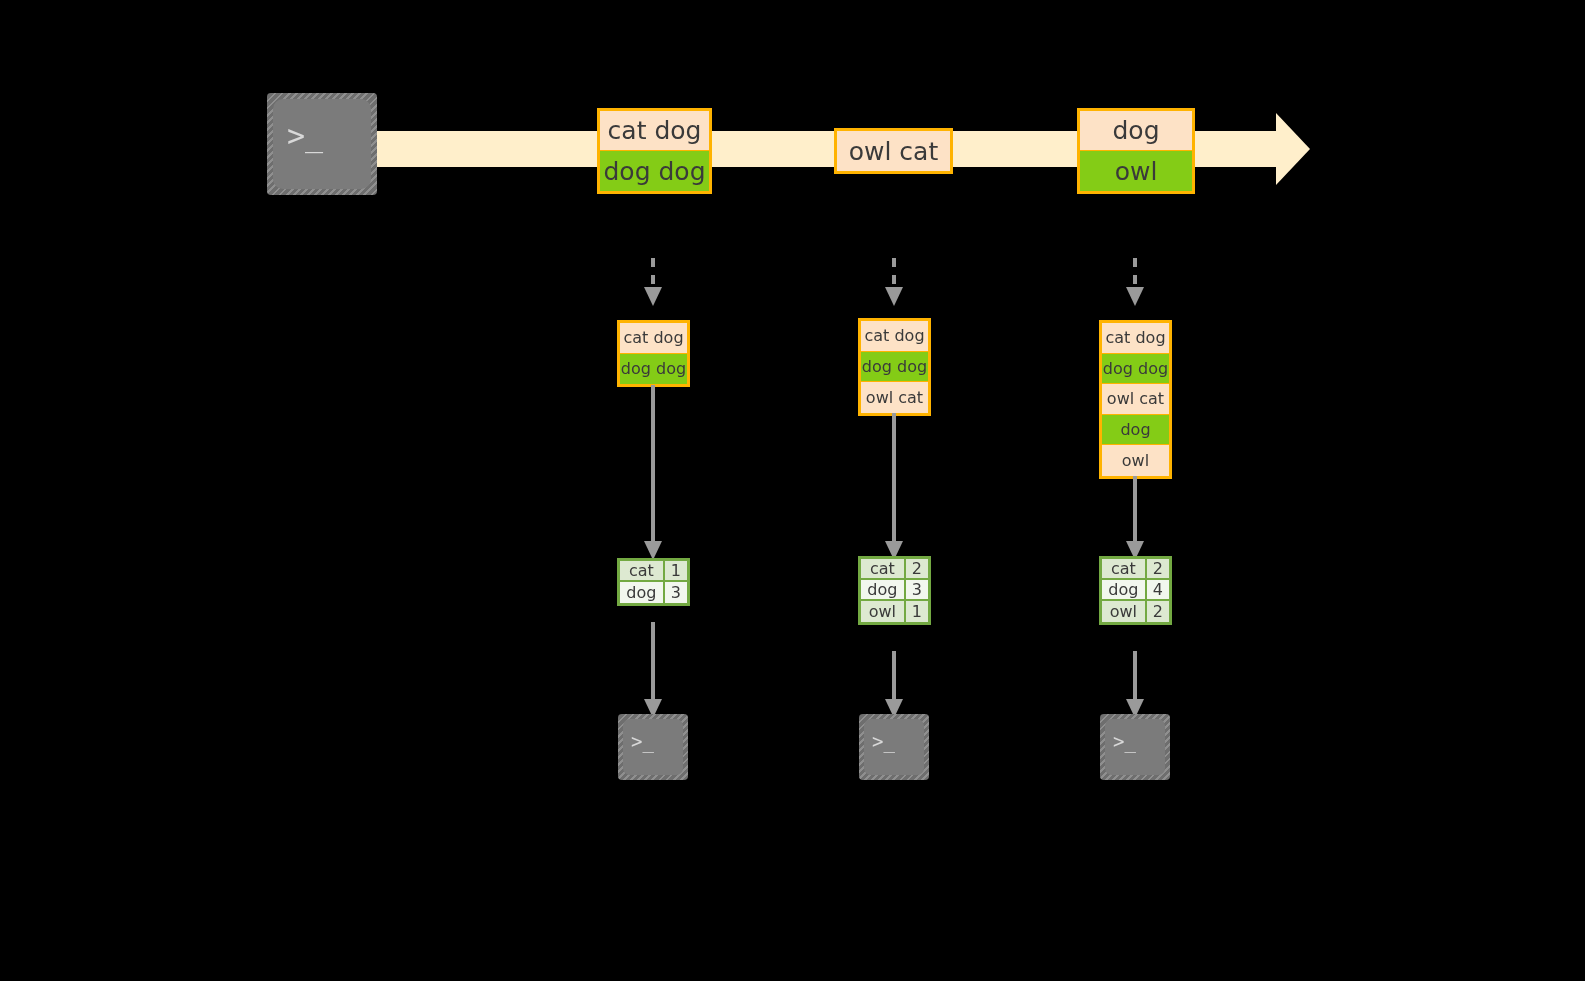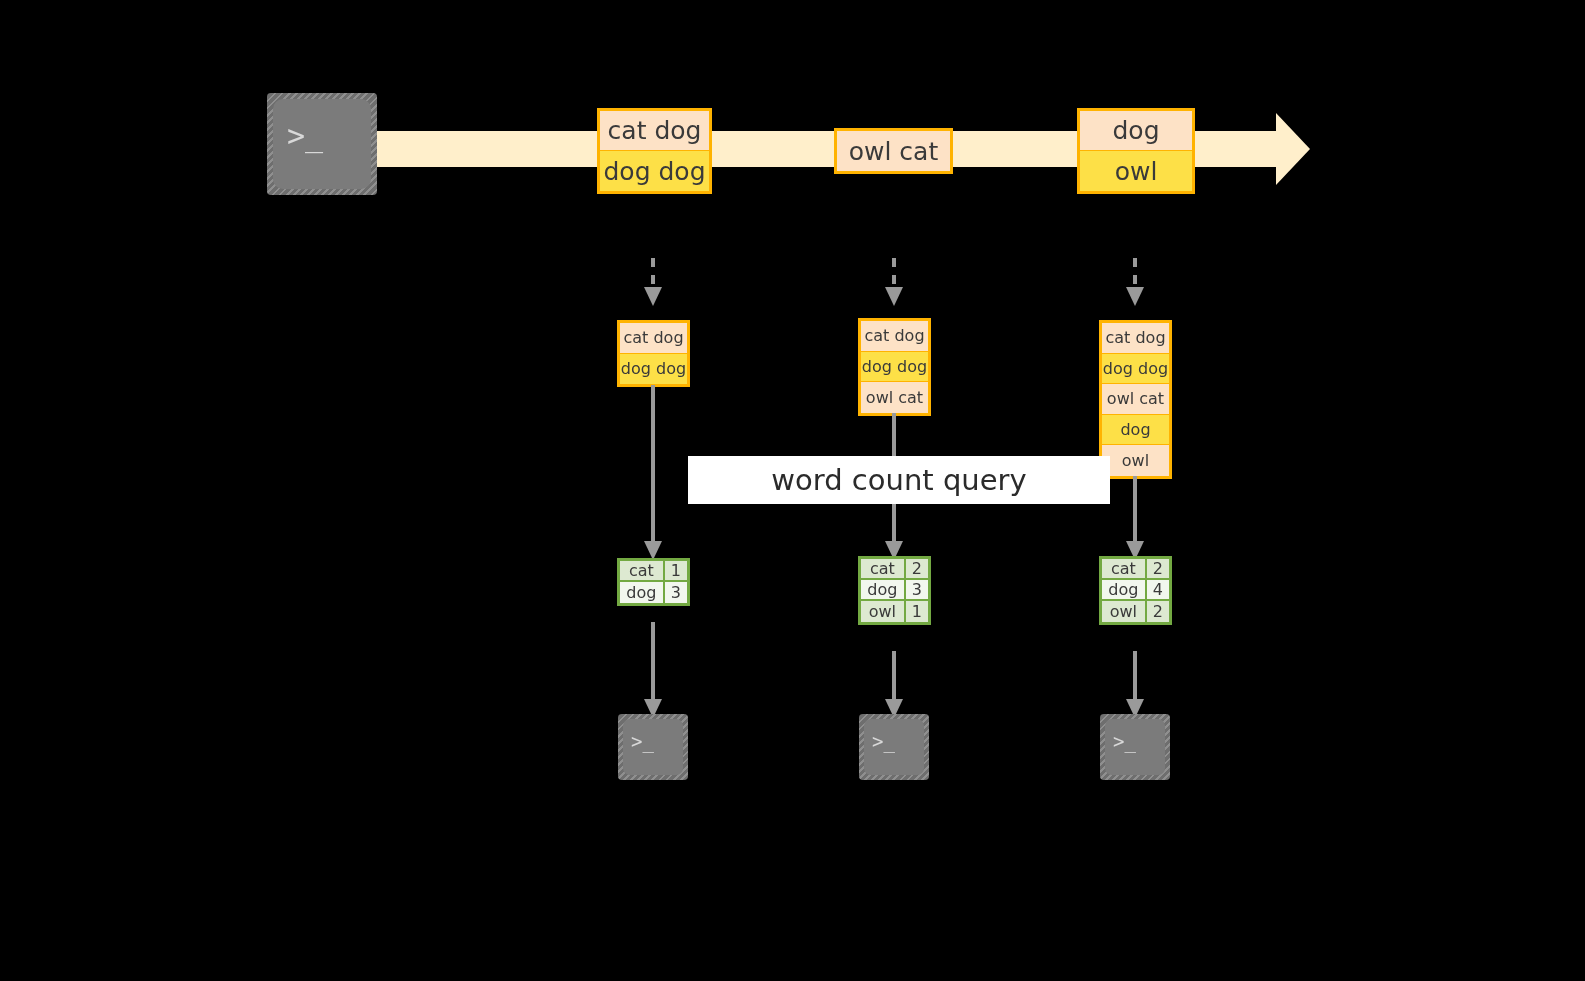--- a/index.html
+++ b/index.html
@@ -66,21 +66,21 @@
   .msgrow {
     display: flex;
     align-items: center;
     justify-content: center;
     color: #3a3a3a;
     white-space: nowrap;
     border-bottom: 1.5px solid #FFB300;
   }
   .msgrow:last-child { border-bottom: none; }
   .msgrow.dark  { background: #FDE2C6; }
-  .msgrow.light { background: #fde047; }
+  .msgrow.light { background: #84cc16; }
 
   
   .msgbox.top .msgrow { height: 40px; font-size: 25px; }
 
   
   .msgbox.acc .msgrow { height: 30.5px; font-size: 16px; }
 
   
   .restable {
     position: absolute;
@@ -269,17 +269,14 @@
   </div>
   <div class="arrow-solid" style="left:1133px; top:651px; height:67px;">
     <div class="arrow-shaft-solid" style="height:48px;"></div>
     <div class="arrow-head" style="top:48px;"></div>
   </div>
   <div class="terminal terminal-small" style="left:1100px; top:714px;">
     <div class="face"></div>
     <div class="prompt">&gt;_</div>
   </div>
 
-  <div class="query-band">
-    <span class="label">word count query</span>
-  </div>
 
 </div>
 
 </body></html>

